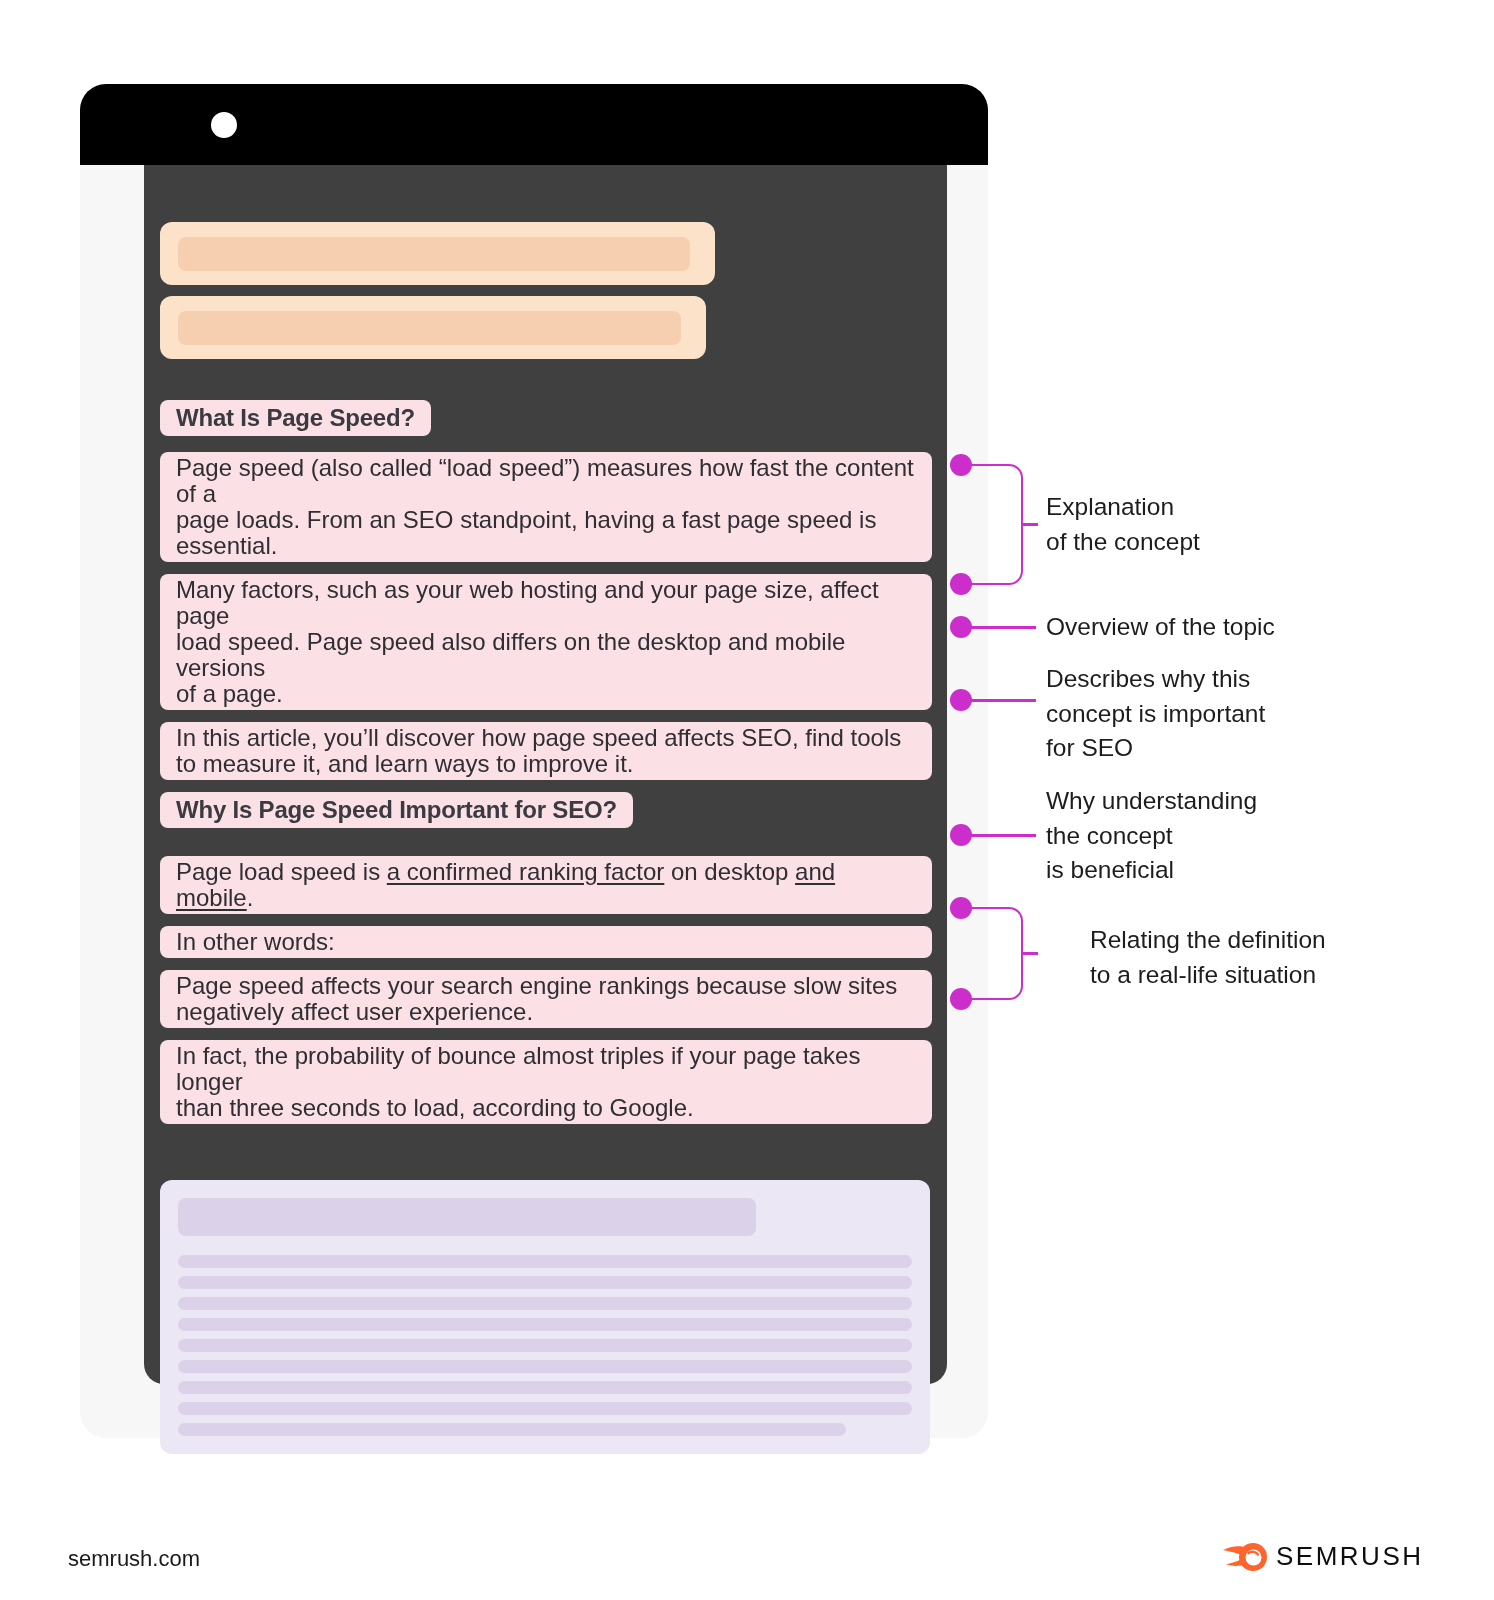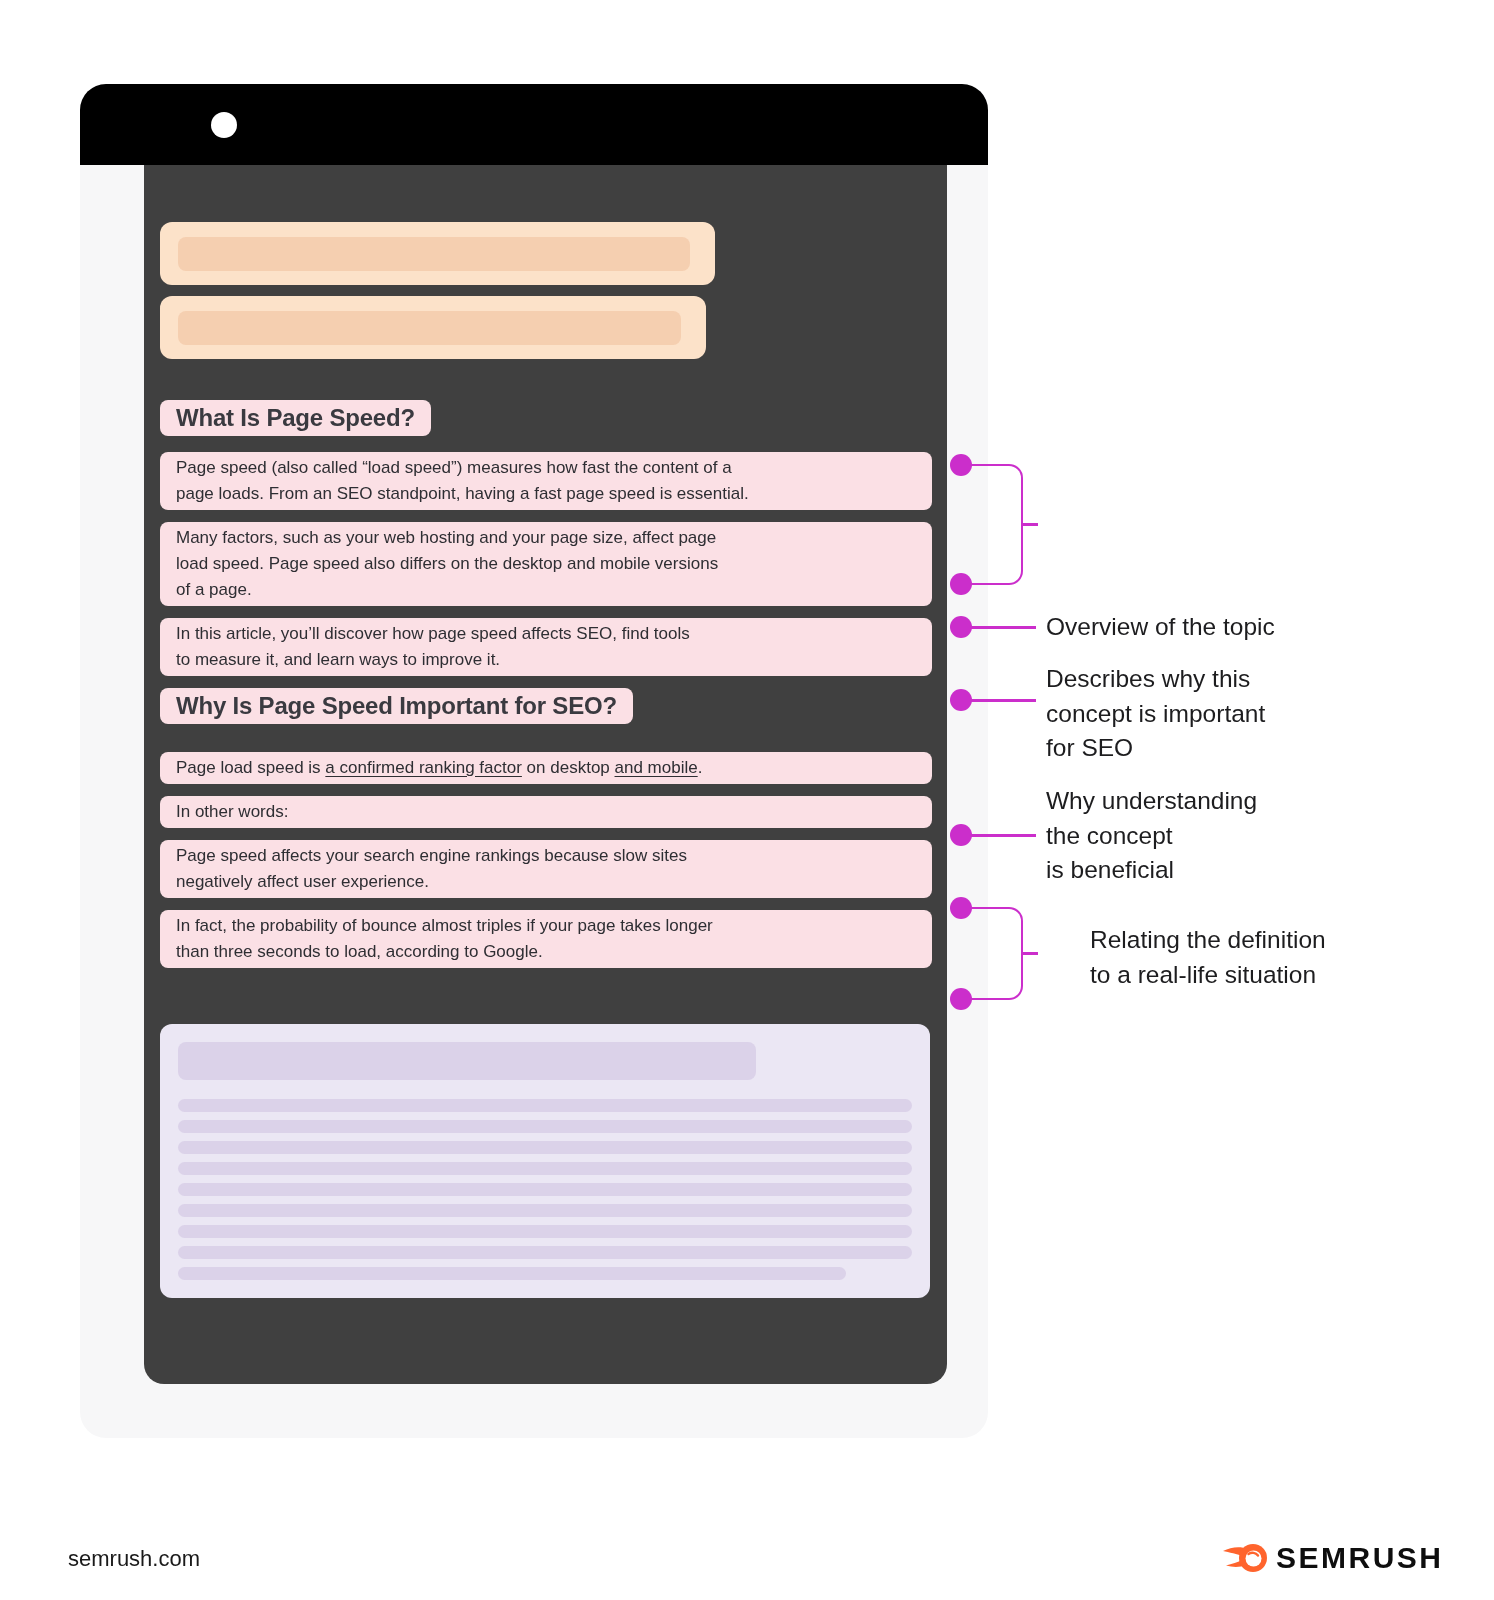--- a/index.html
+++ b/index.html
@@ -26,21 +26,21 @@
   .sk-o2 { top: 131px; width: 546px; }
   .sk-o2 .bar { width: 503px; }
 
   
   .content { position: absolute; left: 16px; top: 235px; width: 772px; }
   .hl { background: var(--pink, #fbe0e5); border-radius: 8px; }
   .heading { display: block; width: fit-content; padding: 4px 16px; margin-bottom: 16px;
              font-size: 24px; line-height: 28px; font-weight: bold; color: var(--heading, #3a3a40);
              letter-spacing: -0.2px; }
   .heading.h2 { margin-bottom: 28px; }
-  .para { width: 772px; padding: 3px 16px; margin-bottom: 12px; font-size: 17px; line-height: 26px;
+  .para { width: 772px; padding: 3px 16px; margin-bottom: 12px; font-size: 24px; line-height: 26px;
           color: var(--text, #2e2e33); white-space: pre-line; }
   .u { text-decoration: underline; text-underline-offset: 3px; }
 
   
   .purple { width: 770px; height: 274px; margin-top: 56px; background: var(--purple-bg, #ebe7f4);
             border-radius: 12px; position: relative; }
   .purple .title { position: absolute; left: 18px; top: 18px; width: 578px; height: 38px;
                    background: var(--purple-bar, #dbd2e9); border-radius: 8px; }
   .purple .line { position: absolute; left: 18px; width: 734px; height: 13px;
                   background: var(--purple-bar, #dbd2e9); border-radius: 6.5px; }
@@ -52,21 +52,21 @@
   .cline { position: absolute; height: 2.5px; background: var(--accent, #cb2ecb); }
   .cbracket { position: absolute; border: 2.5px solid var(--accent, #cb2ecb); border-left: none;
               border-radius: 0 14px 14px 0; }
 
   .note { position: absolute; left: 1046px; font-size: 24.5px; line-height: 34.5px;
           color: var(--label, #1d1d1f); white-space: pre-line; }
 
   
   .site { position: absolute; left: 68px; top: 1546px; font-size: 22px; color: #1a1a1a; }
   .logo { position: absolute; left: 1222px; top: 1541px; display: flex; align-items: center; gap: 8px; }
-  .logo .word { font-size: 30px; font-weight: bold; letter-spacing: 2.5px; color: #0e0e0e; }
+  .logo .word { font-size: 26px; font-weight: normal; letter-spacing: 2.5px; color: #0e0e0e; }
 </style>
 </head>
 <body>
 
 <div class="canvas">
 
   <div class="frame">
     <div class="titlebar">
       <span class="win-dot"></span>
     </div>
@@ -133,20 +133,22 @@
   <div class="cdot" style="left:950px; top:689px;"></div>
 
   <div class="cline" style="left:961px; top:834px; width:75px;"></div>
   <div class="cdot" style="left:950px; top:824px;"></div>
 
   <div class="cbracket" style="left:961px; top:907px; width:62px; height:93px;"></div>
   <div class="cline" style="left:1023px; top:952px; width:15px;"></div>
   <div class="cdot" style="left:950px; top:897px;"></div>
   <div class="cdot" style="left:950px; top:988px;"></div>
 
+  <div class="note" style="top:490px;">Explanation
+of the concept</div>
   <div class="note" style="top:610px;">Overview of the topic</div>
   <div class="note" style="top:662px;">Describes why this
 concept is important
 for SEO</div>
   <div class="note" style="top:784px;">Why understanding
 the concept
 is beneficial</div>
   <div class="note" style="top:923px;margin-left:44px;">Relating the definition
 to a real-life situation</div>
 

